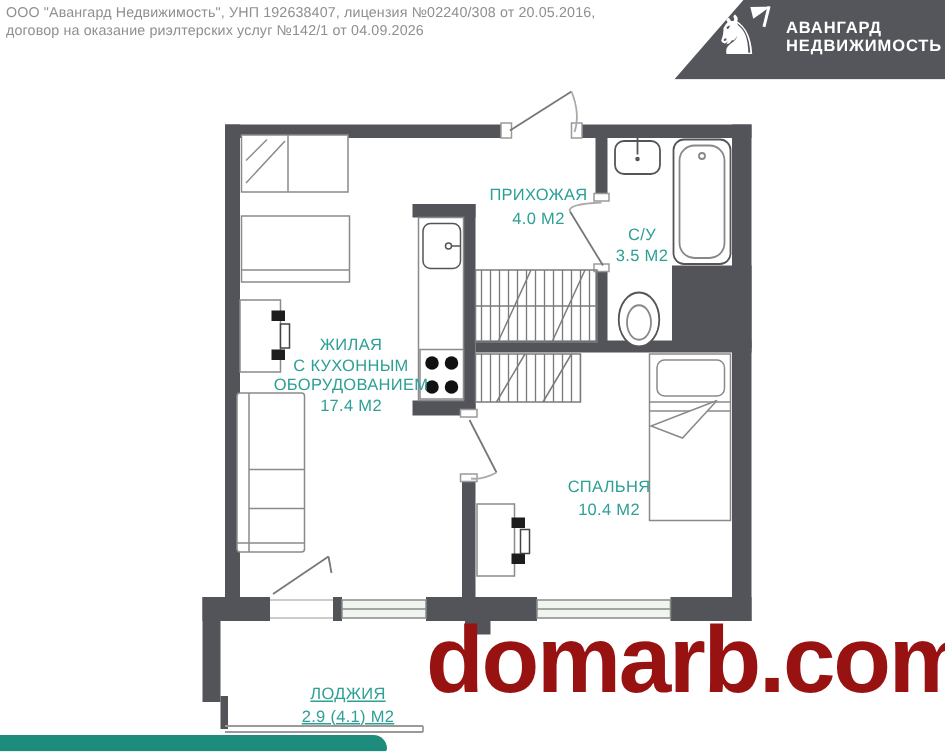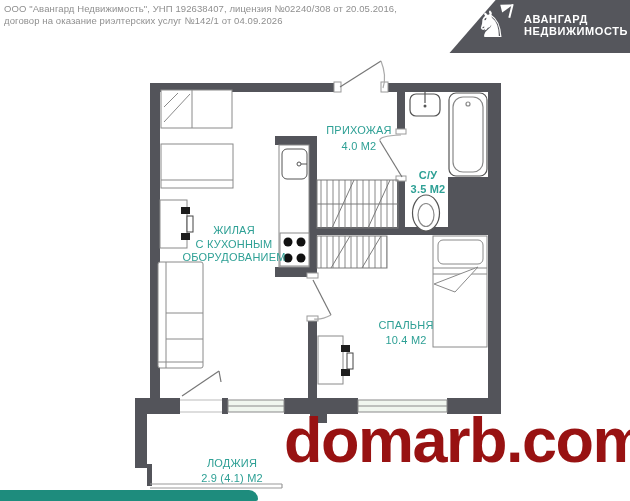--- a/index.html
+++ b/index.html
@@ -17,24 +17,24 @@
         border-left:13px solid #fff;border-top:3px solid transparent;
         border-bottom:5px solid transparent;transform:rotate(-14deg);}
   .logo .pole{position:absolute;left:72px;top:4px;width:1.5px;height:14px;background:#fff;
         transform:rotate(14deg);}
   .logo-text{position:absolute;left:86px;top:13px;color:#fff;font-weight:bold;
         font-size:11px;line-height:12px;letter-spacing:.6px;white-space:nowrap;}
   
   .room-label{position:absolute;color:var(--label,#2ea095);font-size:11px;line-height:14px;
         text-align:center;letter-spacing:.2px;margin-top:16px;}
   .lbl-hallway{left:309px;top:107px;width:100px;line-height:15.5px;}
-  .lbl-bathroom{left:398px;top:152px;width:60px;line-height:14px;font-weight:bold;}
+  .lbl-bathroom{left:398px;top:134px;width:60px;line-height:14px;}
   .lbl-living{left:168px;top:208px;width:132px;line-height:13.5px;}
   .lbl-bedroom{left:356px;top:302px;width:100px;line-height:15px;}
-  .lbl-loggia{left:172px;top:440px;width:120px;line-height:14.5px;}
+  .lbl-loggia{left:172px;top:440px;width:120px;line-height:14.5px;text-decoration:underline;}
   
   .watermark{position:absolute;left:284px;top:412px;width:346px;color:var(--watermark,#981212);
         font-size:63px;font-weight:bold;letter-spacing:-1.5px;line-height:56px;white-space:nowrap;}
   .footer-bar{position:absolute;left:0;top:490px;width:258px;height:11px;
         background:var(--footer_bar,#1e8c7d);border-radius:0 9px 2px 0;}
   svg.plan{position:absolute;left:0;top:0;}
 </style>
 </head>
 <body>
 
@@ -225,20 +225,21 @@
     <div>4.0 М2</div>
   </div>
   <div class="room-label lbl-bathroom">
     <div>С/У</div>
     <div>3.5 М2</div>
   </div>
   <div class="room-label lbl-living">
     <div>ЖИЛАЯ</div>
     <div>С КУХОННЫМ</div>
     <div>ОБОРУДОВАНИЕМ</div>
+    <div>17.4 М2</div>
   </div>
   <div class="room-label lbl-bedroom">
     <div>СПАЛЬНЯ</div>
     <div>10.4 М2</div>
   </div>
   <div class="room-label lbl-loggia">
     <div>ЛОДЖИЯ</div>
     <div>2.9 (4.1) М2</div>
   </div>
 

